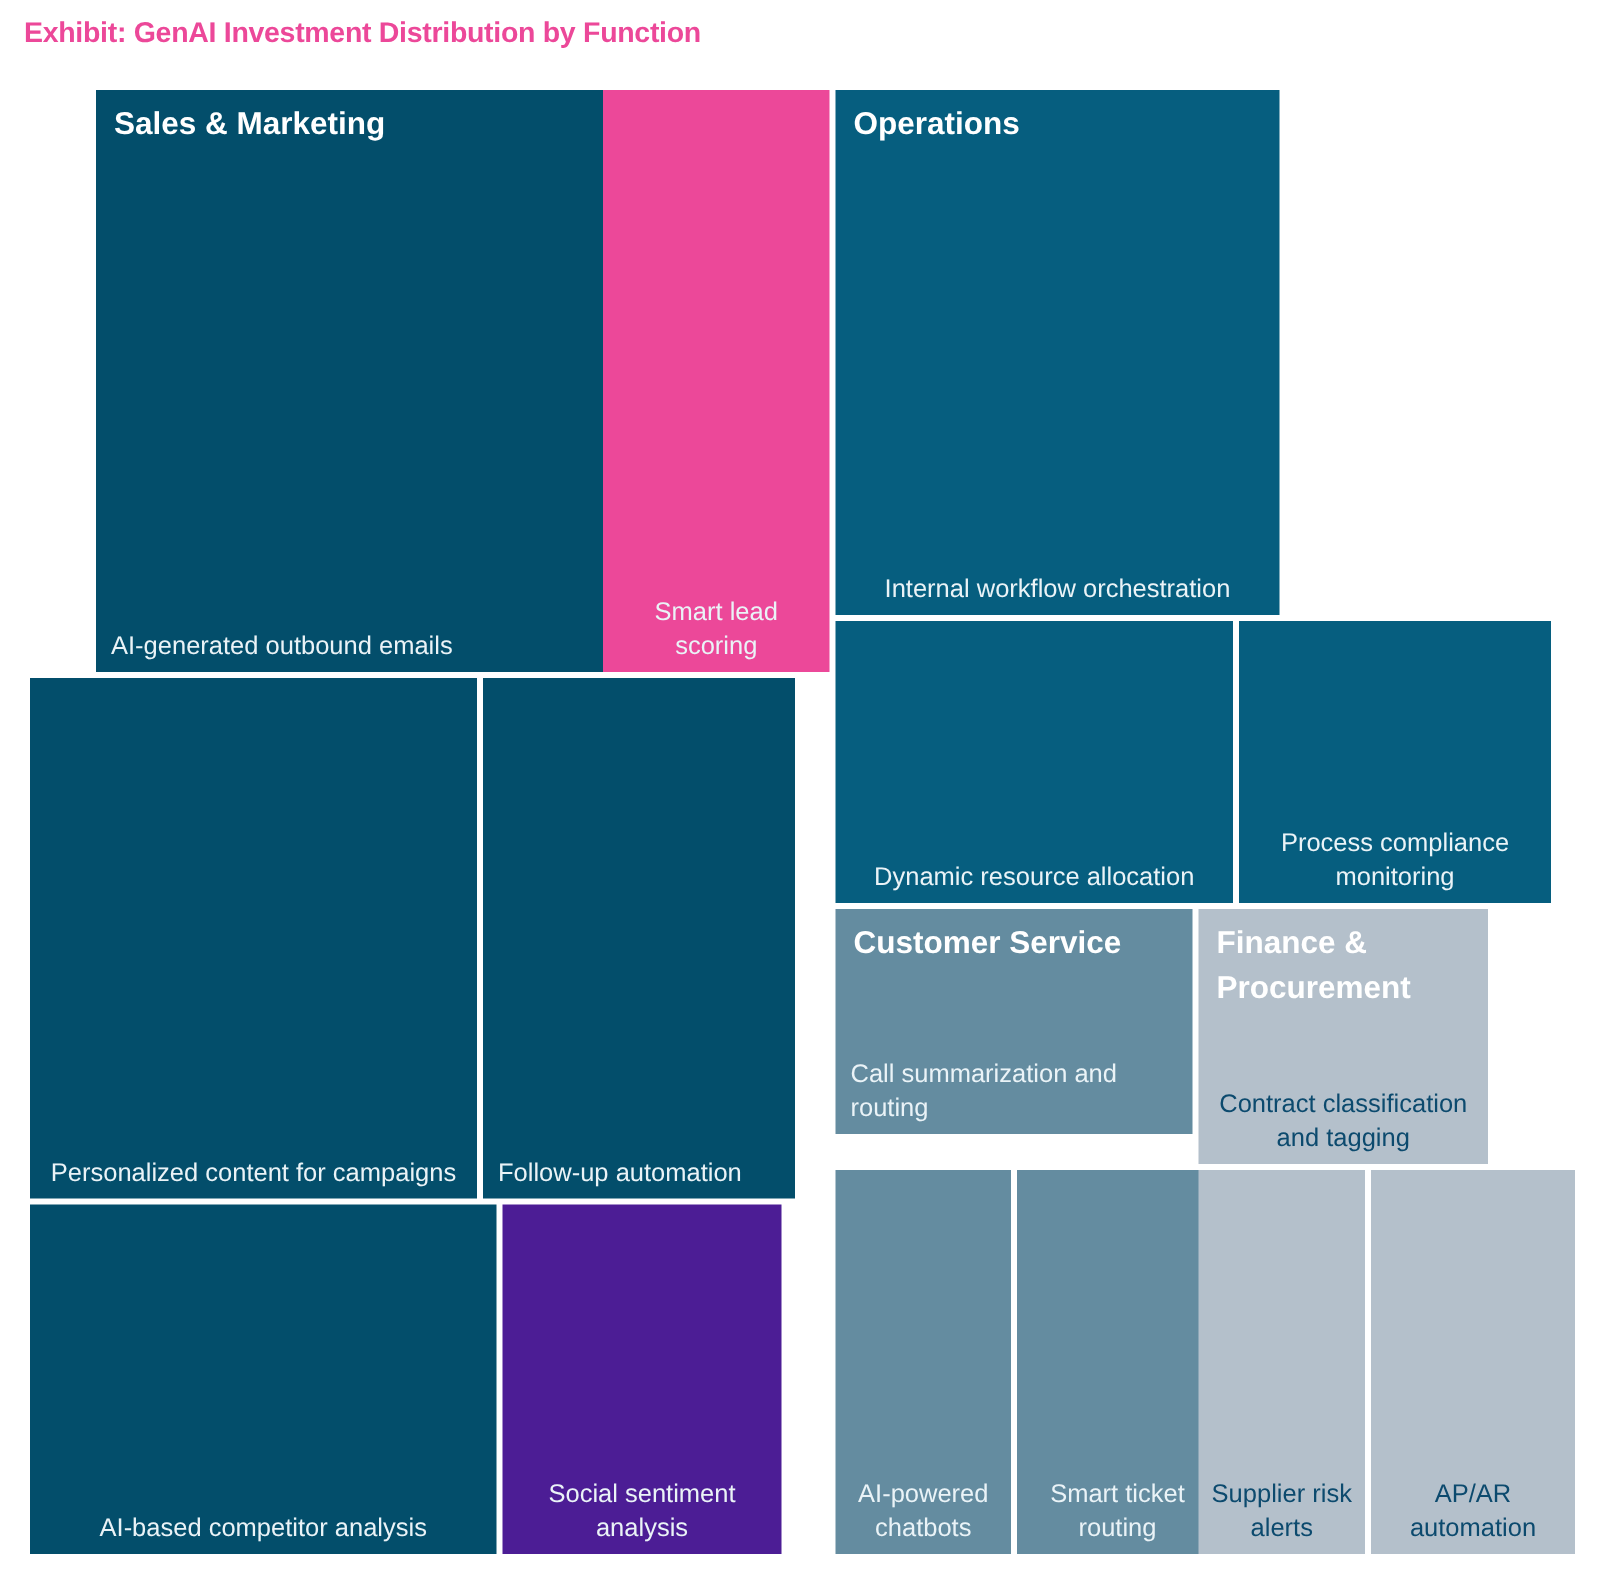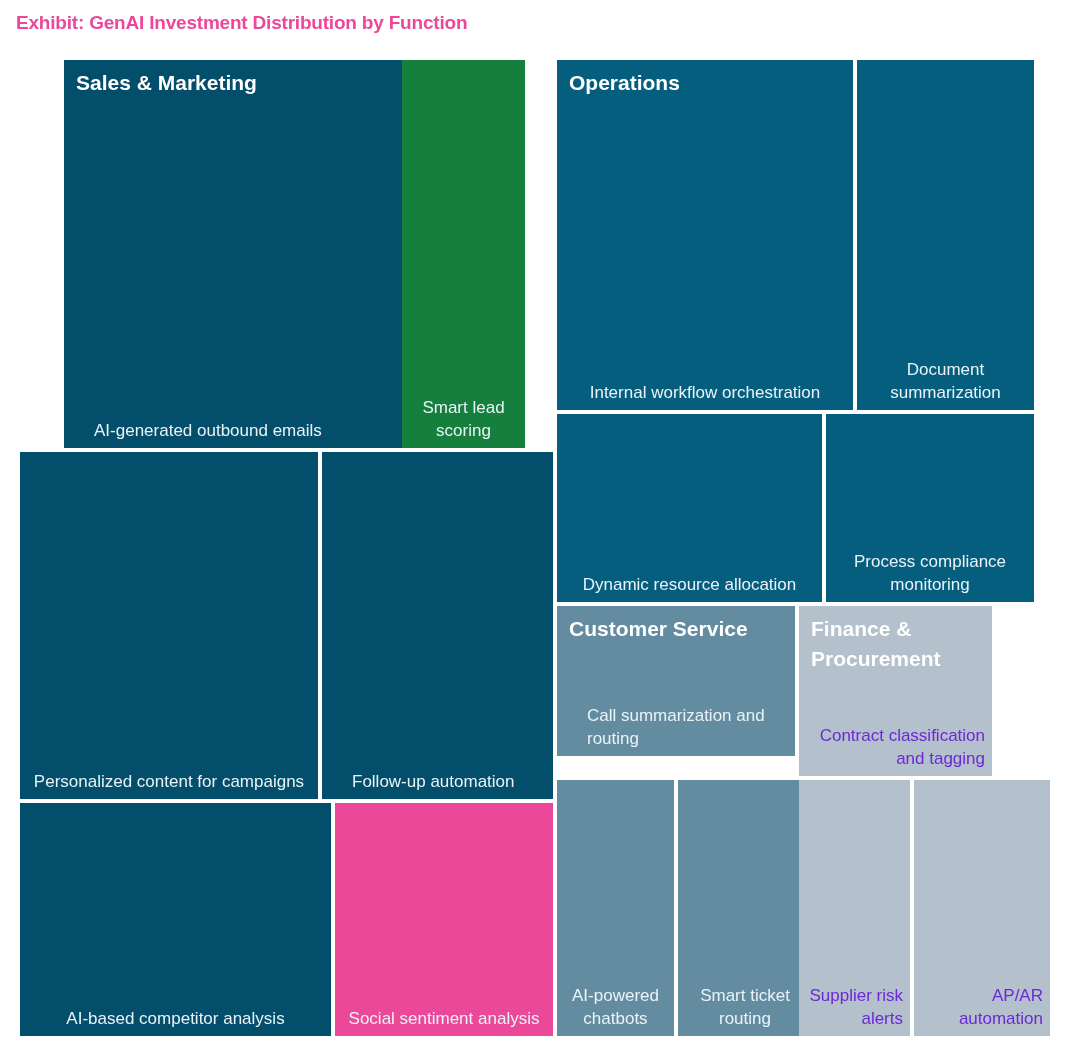--- a/index.html
+++ b/index.html
@@ -46,25 +46,24 @@
     text-align: center;
     font-size: 17px;
     line-height: 1.32;
     color: #eaf3f7;
     padding: 0 7px;
     word-wrap: break-word;
     overflow-wrap: break-word;
   }
   .tile-label.left-align {
     text-align: left;
-    padding-left: 30px;
+    padding-left: 10px;
   }
   .tile-label.pale {
-    color: #6d28d9;
-    text-align: right;
+    color: #0c4a6e;
   }
   .group-title {
     position: absolute;
     left: 12px;
     top: 8px;
     font-size: 21px;
     font-weight: bold;
     color: #ffffff;
     line-height: 1.42;
     max-width: 94%;
@@ -77,48 +76,45 @@
 
   <div id="chart-title">Exhibit: GenAI Investment Distribution by Function</div>
 
   <div id="treemap">
 
     <div class="tile" style="left:0px; top:0px; width:378px; height:388px; background:#034e6b;margin-left:44px;">
       <div class="group-title">Sales &amp; Marketing</div>
       <div class="tile-label left-align">AI-generated outbound emails</div>
     </div>
 
-    <div class="tile" style="left:382px; top:0px; width:123px; height:388px; background:#15803d;">
+    <div class="tile" style="left:382px; top:0px; width:151px; height:388px; background:#ec4899;">
       <div class="tile-label">Smart lead scoring</div>
     </div>
 
     <div class="tile" style="left:0px; top:392px; width:298px; height:347px; background:#034e6b;">
       <div class="tile-label">Personalized content for campaigns</div>
     </div>
 
-    <div class="tile" style="left:302px; top:392px; width:231px; height:347px; background:#034e6b;">
+    <div class="tile" style="left:302px; top:392px; width:208px; height:347px; background:#034e6b;">
       <div class="tile-label left-align">Follow-up automation</div>
     </div>
 
     <div class="tile" style="left:0px; top:743px; width:311px; height:233px; background:#034e6b;">
       <div class="tile-label">AI-based competitor analysis</div>
     </div>
 
-    <div class="tile" style="left:315px; top:743px; width:218px; height:233px; background:#ec4899;">
+    <div class="tile" style="left:315px; top:743px; width:186px; height:233px; background:#4c1d95;">
       <div class="tile-label">Social sentiment analysis</div>
     </div>
 
     <div class="tile" style="left:537px; top:0px; width:296px; height:350px; background:#065e7f;">
       <div class="group-title">Operations</div>
       <div class="tile-label">Internal workflow orchestration</div>
     </div>
 
-    <div class="tile" style="left:837px; top:0px; width:177px; height:350px; background:#065e7f;">
-      <div class="tile-label">Document summarization</div>
-    </div>
 
     <div class="tile" style="left:537px; top:354px; width:265px; height:188px; background:#065e7f;">
       <div class="tile-label">Dynamic resource allocation</div>
     </div>
 
     <div class="tile" style="left:806px; top:354px; width:208px; height:188px; background:#065e7f;">
       <div class="tile-label">Process compliance monitoring</div>
     </div>
 
     <div class="tile" style="left:537px; top:546px; width:238px; height:150px; background:#648ca0;">

